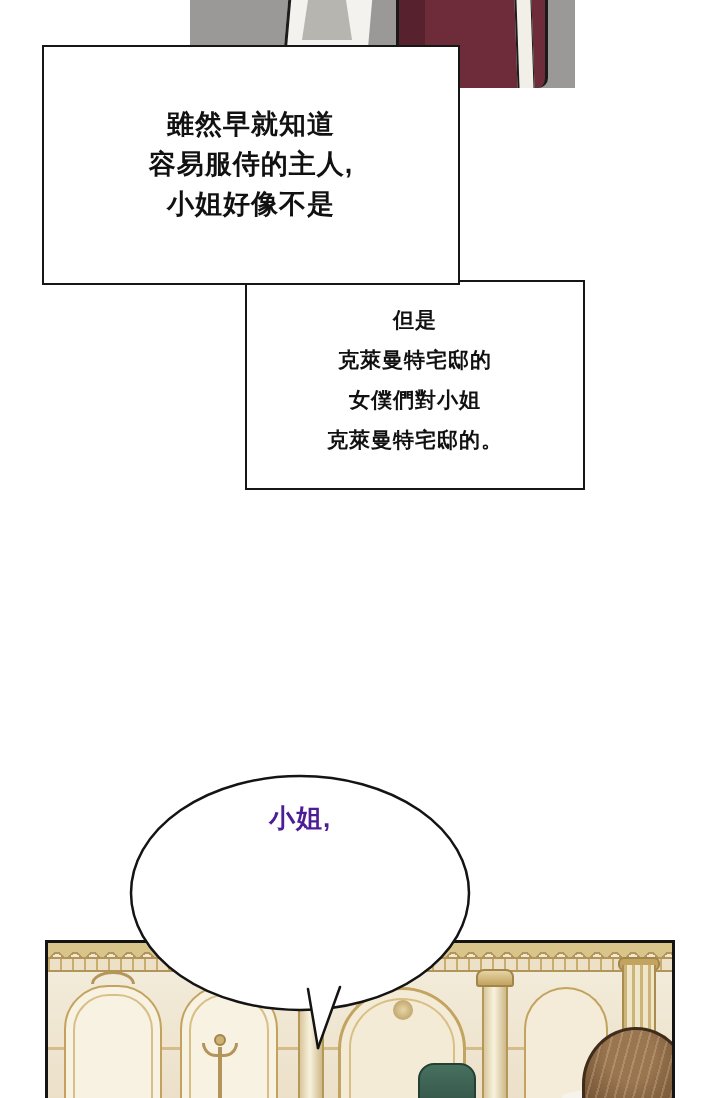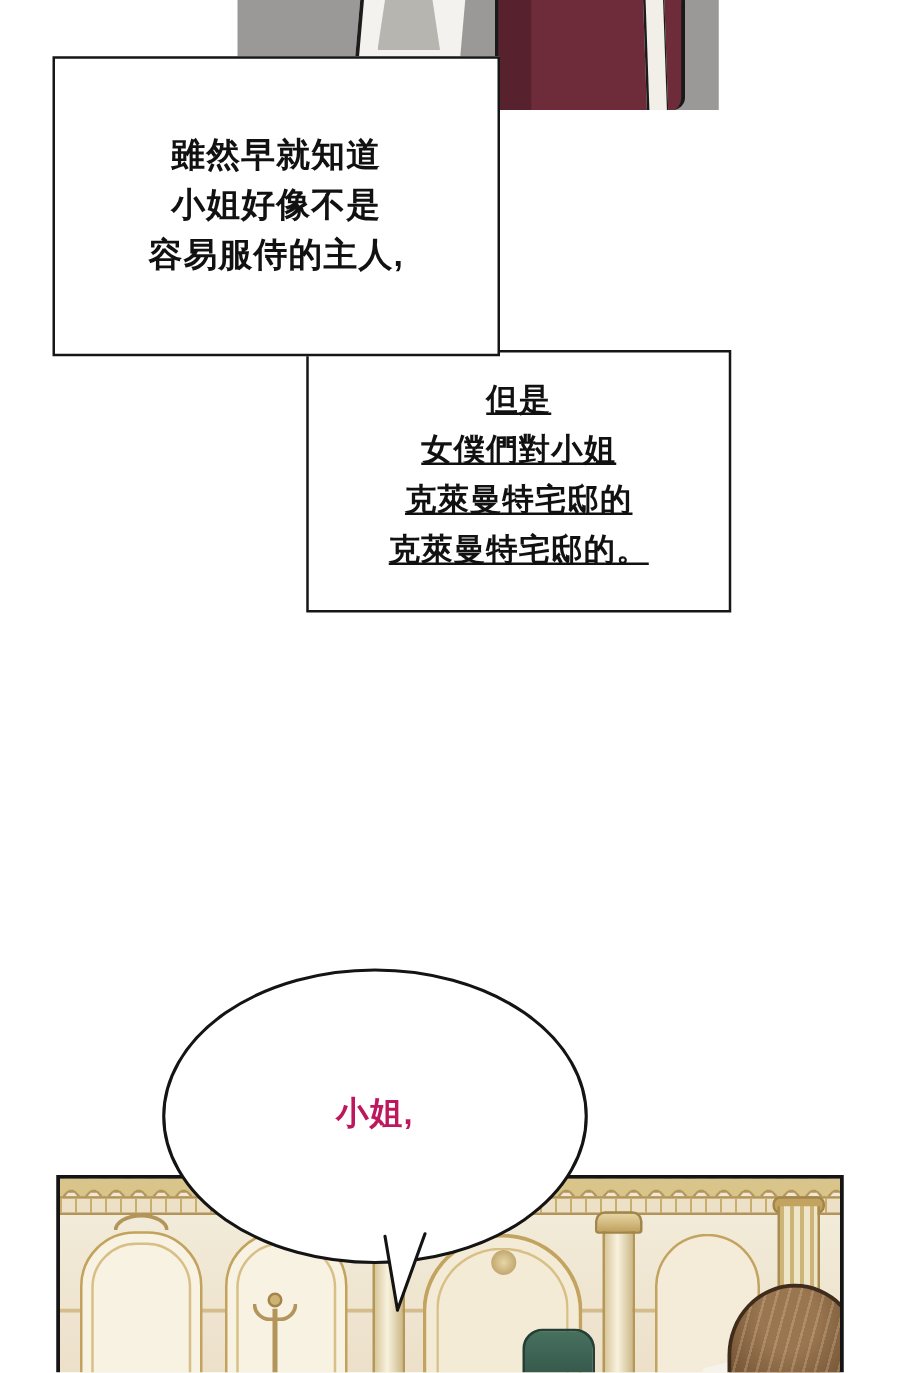--- a/index.html
+++ b/index.html
@@ -16,24 +16,24 @@
             clip-path: polygon(12% 0, 88% 0, 100% 100%, 0 100%); }
   .jacket { position: absolute; left: 206px; top: 0; width: 152px; height: 88px; background: #6e2c3a;
             border-left: 3px solid #191919; border-right: 3px solid #191919; border-bottom-right-radius: 10px; }
   .jacket-shade { position: absolute; left: 0; top: 0; width: 26px; height: 100%; background: #58212e; }
   .jacket-shirt { position: absolute; right: 12px; top: 0; width: 17px; height: 100%; background: #f2efe9;
                   border-left: 2px solid #1b1b1b; border-right: 1px solid #1b1b1b; transform: skewX(2deg); }
 
   
   .nbox { position: absolute; background: #ffffff; border: 2px solid #161616; }
   #nbox2 { left: 245px; top: 280px; width: 340px; height: 210px; z-index: 2; }
-  #nbox1 { left: 42px; top: 45px; width: 358px; height: 240px; z-index: 3; }
+  #nbox1 { left: 42px; top: 45px; width: 418px; height: 240px; z-index: 3; }
   .ntext { width: 100%; text-align: center; color: #111111; font-weight: 700; letter-spacing: 1px; }
   #nbox1 .ntext { padding-top: 57px; font-size: 27px; line-height: 40px; }
-  #nbox2 .ntext { padding-top: 18px; font-size: 25px; line-height: 40px; text-decoration: underline; }
+  #nbox2 .ntext { padding-top: 18px; font-size: 21px; line-height: 40px; }
 
   
   #panel-bottom { left: 45px; top: 940px; width: 630px; height: 170px; border: 3px solid #141414;
                   background: linear-gradient(180deg, #f3eedd 0%, #ecdfc8 100%); overflow: hidden; z-index: 1; }
   #panel-bottom .abs { position: absolute; }
   .cornice { left: 0; top: 0; width: 100%; height: 16px; background-color: #d9c48a;
              background-image: radial-gradient(circle at 9px 16px, #f1e8d3 0 5px, #b3945a 5px 7px, transparent 7px);
              background-size: 18px 16px; border-bottom: 2px solid #b3945a; }
   .frieze { left: 0; top: 16px; width: 100%; height: 13px; background-color: #ece1c6;
             background-image: repeating-linear-gradient(90deg, #c9ad6c 0 2px, transparent 2px 12px);
@@ -76,51 +76,51 @@
            border-radius: 16px 16px 0 0; }
   .hair { left: 534px; top: 84px; width: 108px; height: 96px; background-color: #7a5939;
           background-image: repeating-linear-gradient(105deg, rgba(245,225,190,.22) 0 2px, transparent 2px 9px),
                             radial-gradient(ellipse at 45% 28%, #9a7650 0 28%, #7a5939 68%, #64472b 100%);
           border: 3px solid #3f2c1b; border-radius: 52% 52% 28% 28% / 62% 62% 22% 22%; }
   .collar-white { left: 516px; top: 148px; width: 30px; height: 26px; background: #f6f3ec;
                   transform: rotate(-14deg); border-radius: 4px; }
 
   
   #bubble-svg { left: 120px; top: 765px; width: 360px; height: 300px; z-index: 4; }
-  #bubble-text { left: 130px; top: 870px; width: 340px; z-index: 5; text-align: center;
-                 font-size: 26px; line-height: 41px; font-weight: 700; color: #be185d; letter-spacing: 1px; }
+  #bubble-text { left: 130px; top: 798px; width: 340px; z-index: 5; text-align: center;
+                 font-size: 26px; line-height: 41px; font-weight: 700; color: #4c1d95; letter-spacing: 1px; }
 </style>
 </head>
 <body>
 
 <div id="page">
 
   <div id="panel-top" class="abs">
     <div class="shirt"></div>
     <div class="collar"></div>
     <div class="jacket">
       <div class="jacket-shade"></div>
       <div class="jacket-shirt"></div>
     </div>
   </div>
 
   <div id="nbox2" class="nbox">
     <div class="ntext">
       <div>但是</div>
+      <div>克萊曼特宅邸的</div>
       <div>女僕們對小姐</div>
-      <div>克萊曼特宅邸的</div>
       <div>克萊曼特宅邸的。</div>
     </div>
   </div>
 
   <div id="nbox1" class="nbox">
     <div class="ntext">
       <div>雖然早就知道</div>
+      <div>容易服侍的主人,</div>
       <div>小姐好像不是</div>
-      <div>容易服侍的主人,</div>
     </div>
   </div>
 
   <div id="panel-bottom" class="abs">
     <div class="abs molding"></div>
     <div class="abs cornice"></div>
     <div class="abs frieze"></div>
     <div class="abs crown" id="crown1"></div>
     <div class="abs crown" id="crown2"></div>
     <div class="abs door" id="door1">

